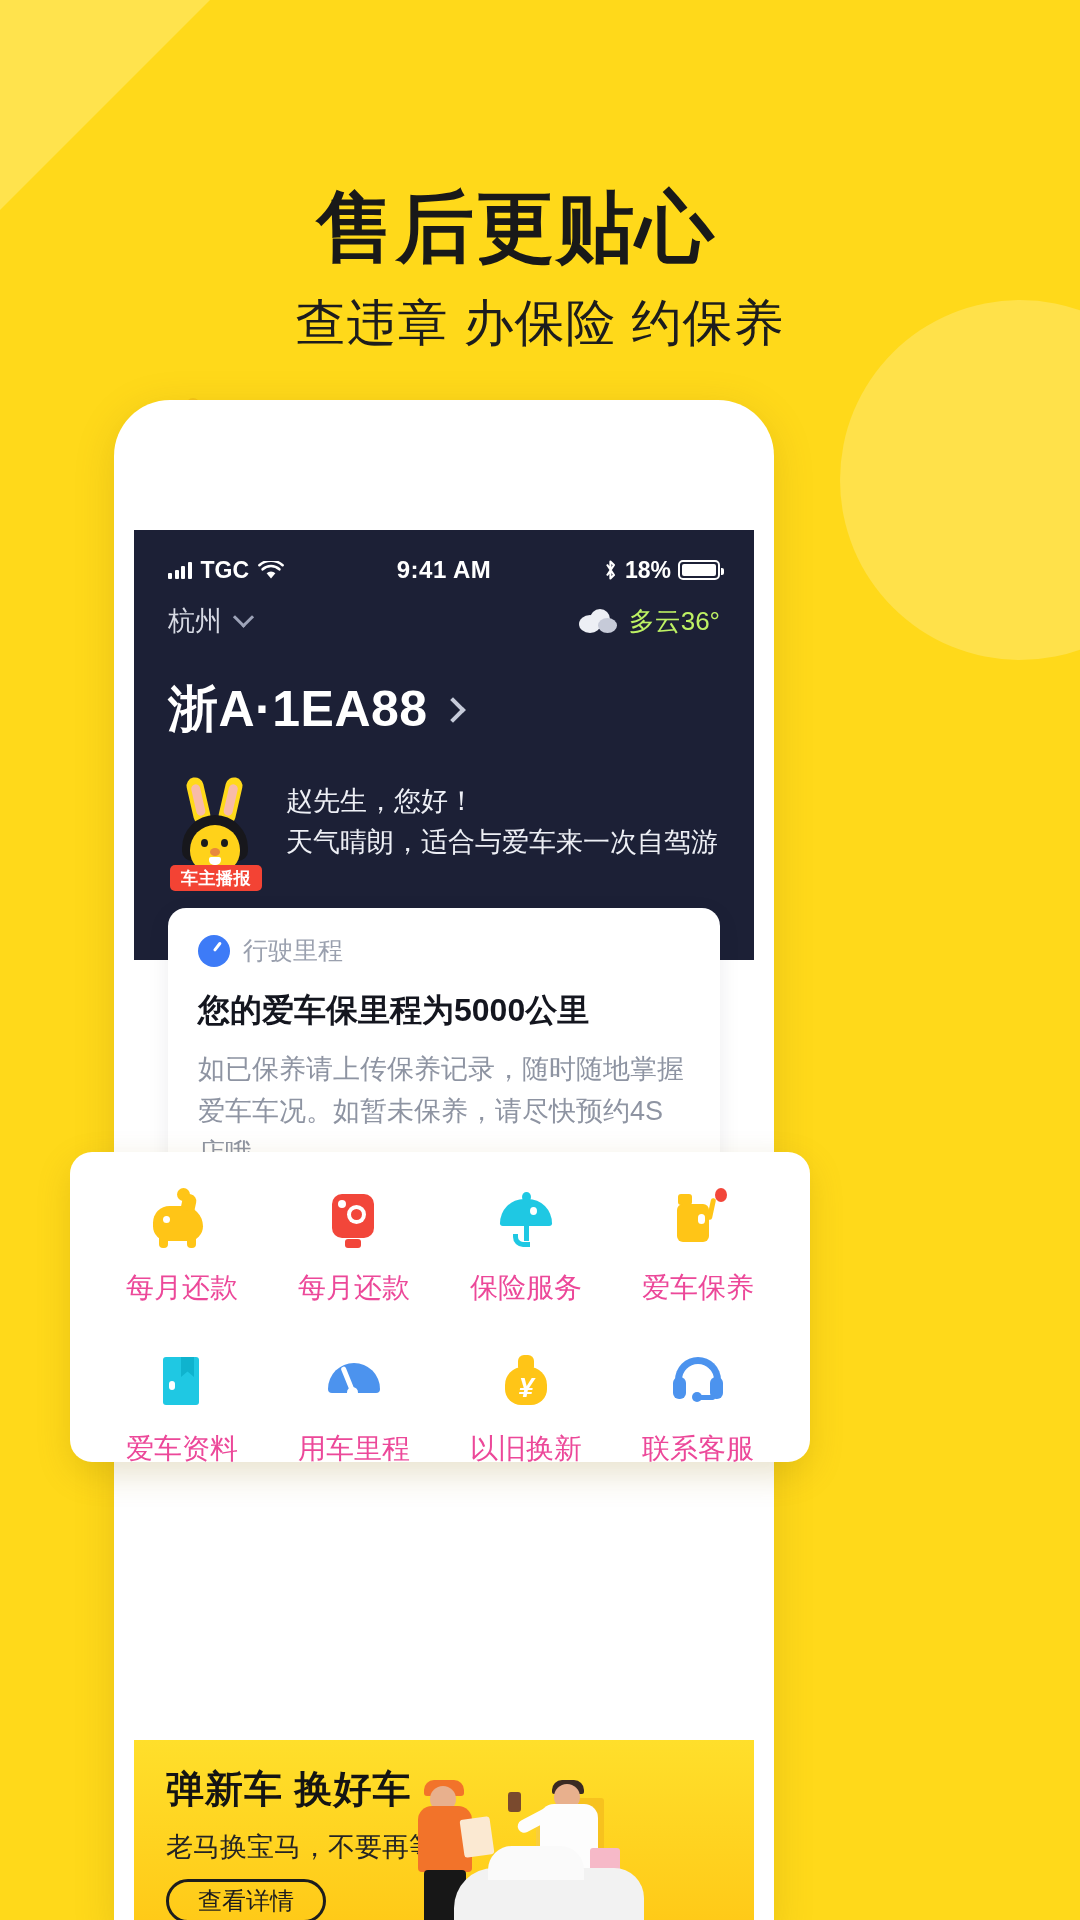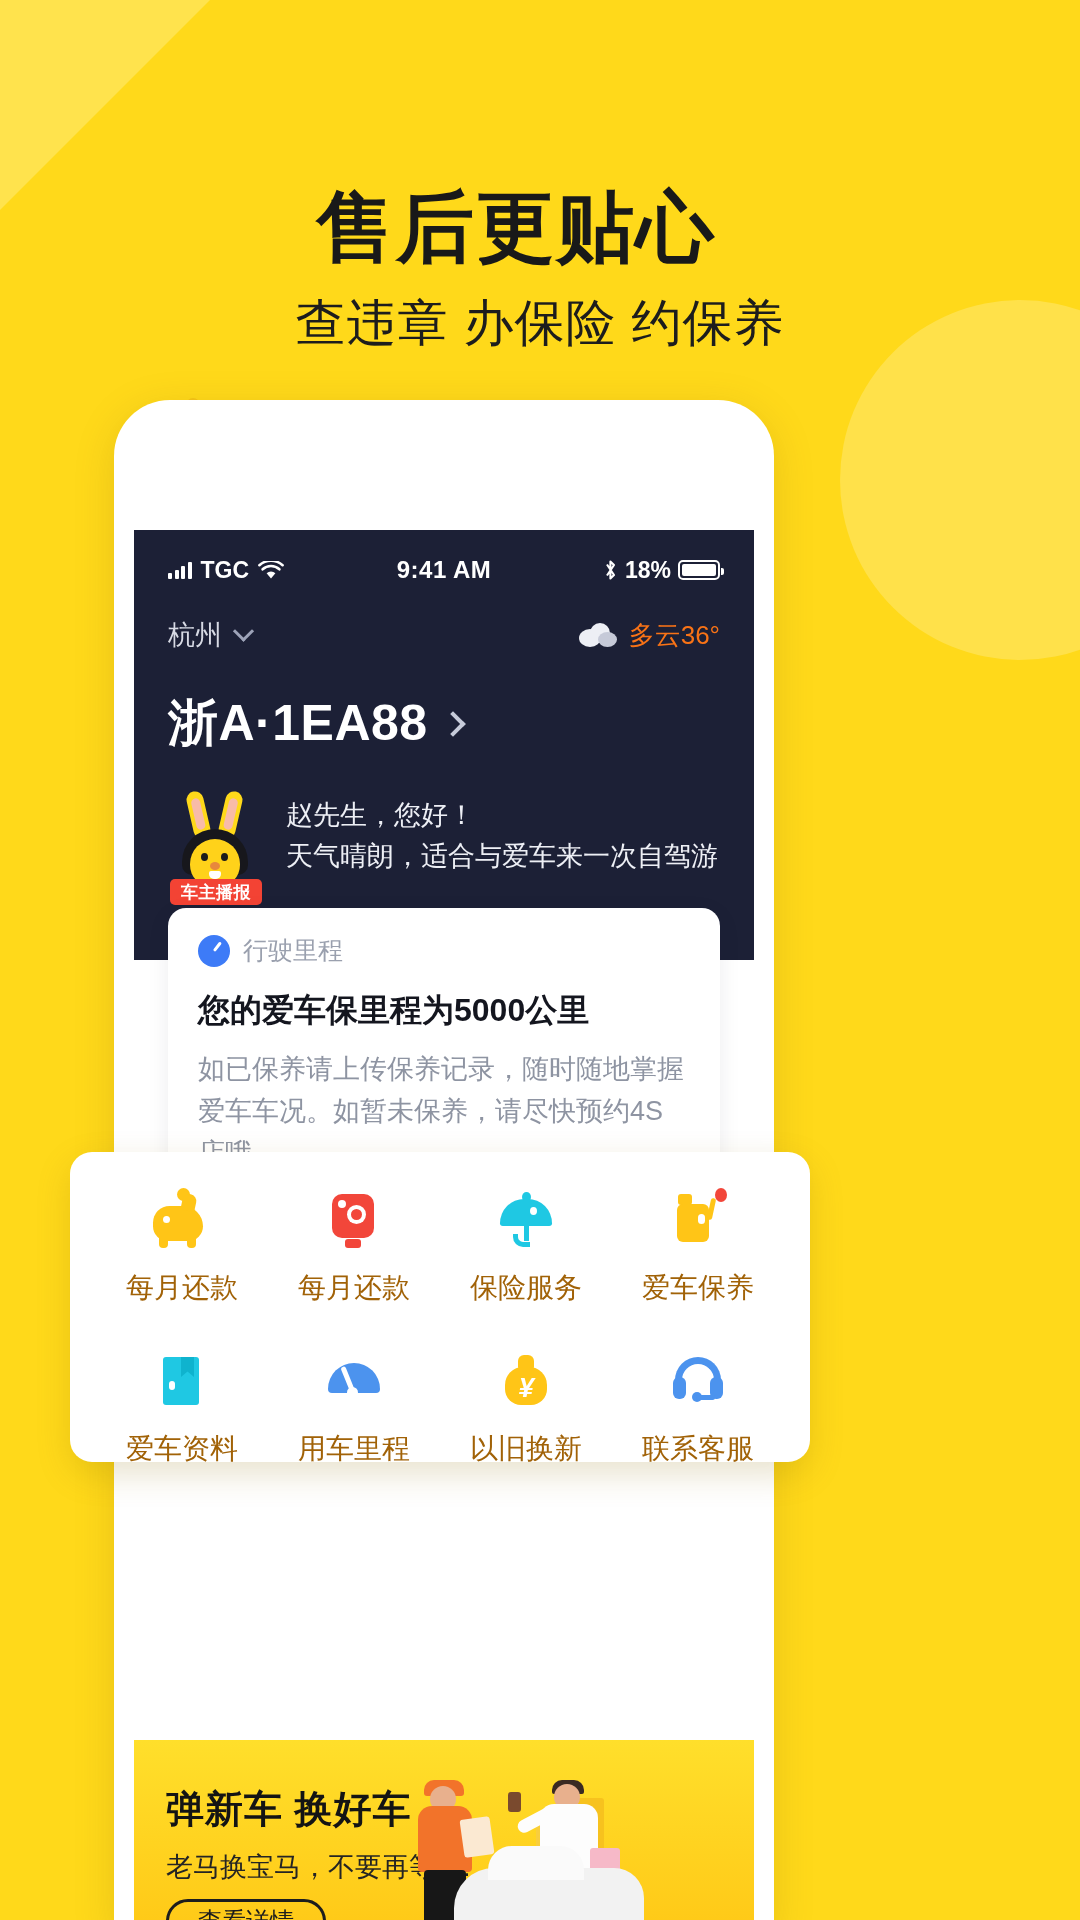--- a/index.html
+++ b/index.html
@@ -84,28 +84,28 @@
     position:relative; padding:2px;
   }
   .battery::after{
     content:""; position:absolute; right:-6px; top:6px;
     width:3.5px; height:7px; background:#fff; border-radius:0 2px 2px 0;
   }
   .battery span{ display:block; width:100%; height:100%; background:#fff; border-radius:2px; }
 
   .cityrow{
     display:flex; align-items:center; justify-content:space-between;
-    margin-top:20px; height:42px;
+    margin-top:6px; height:42px;
   }
   .city{ display:flex; align-items:center; gap:14px; color:#D7DAE4; font-size:27px; }
   .chev-dn{
     width:15px; height:15px; border-right:3px solid #9DA3B8; border-bottom:3px solid #9DA3B8;
     transform:rotate(45deg) translate(-3px,-3px);
   }
-  .weather{ display:flex; align-items:center; gap:12px; color:#f97316; font-size:26px; }
+  .weather{ display:flex; align-items:center; gap:12px; color:#bef264; font-size:26px; }
   .cloud{ position:relative; width:38px; height:24px; }
   .cloud i{ position:absolute; background:#EDEFF5; border-radius:50%; }
   .cloud i:nth-child(1){ left:0; bottom:0; width:22px; height:18px; }
   .cloud i:nth-child(2){ left:11px; bottom:4px; width:20px; height:20px; }
   .cloud i:nth-child(3){ left:19px; bottom:0; width:19px; height:15px; background:#C6CAD8; }
 
   .plate{
     margin-top:34px;
     display:flex; align-items:center; gap:16px;
     color:#ffffff; font-size:50px; font-weight:bold; letter-spacing:.5px;
@@ -171,21 +171,21 @@
   
   .grid-panel{
     position:absolute; left:70px; top:1152px;
     width:740px; height:310px;
     background:#ffffff; border-radius:22px;
     box-shadow:0 12px 34px rgba(140,108,0,.20);
     padding:34px 26px 26px;
   }
   .grid{ display:grid; grid-template-columns:repeat(4,1fr); row-gap:40px; }
   .tile{ display:flex; flex-direction:column; align-items:center; gap:17px; }
-  .tile-label{ color:#a16207; font-size:28px; }
+  .tile-label{ color:#ec4899; font-size:28px; }
   .ic{ width:66px; height:66px; position:relative; }
 
   
   .ic-piggy i{ position:absolute; background:#FFC517; }
   .ic-piggy .b{ left:4px; top:20px; width:50px; height:35px; border-radius:18px 22px 16px 16px; }
   .ic-piggy .h{ left:33px; top:8px; width:14px; height:17px; border-radius:7px 7px 3px 3px; transform:rotate(12deg); }
   .ic-piggy .e{ left:14px; top:30px; width:7px; height:7px; border-radius:50%; background:#fff; }
   .ic-piggy .l1{ left:10px; top:50px; width:9px; height:12px; border-radius:0 0 4px 4px; }
   .ic-piggy .l2{ left:38px; top:50px; width:9px; height:12px; border-radius:0 0 4px 4px; }
   .ic-piggy .s{ left:28px; top:2px; width:13px; height:13px; border-radius:50%; background:#FFC517; }
@@ -245,21 +245,21 @@
   .ic-head .mic{ left:31px; top:48px; width:19px; height:5px; border-radius:3px; background:#4C93EE; }
   .ic-head .mb{ left:27px; top:45px; width:10px; height:10px; border-radius:50%; background:#4C93EE; }
 
   
   .banner{
     position:absolute; left:0; bottom:0; width:620px; height:190px;
     background:linear-gradient(180deg,#FFDF2B 0%,#FFC917 100%);
     overflow:hidden;
   }
   .banner-txt{ position:absolute; left:32px; top:24px; }
-  .banner-title{ color:#141414; font-size:38px; font-weight:bold; letter-spacing:1px;margin-top:20px; }
+  .banner-title{ color:#141414; font-size:38px; font-weight:bold; letter-spacing:1px; }
   .banner-sub{ margin-top:14px; color:#242424; font-size:27px; }
   .banner-btn{
     margin-top:14px; width:160px; height:44px;
     border:3px solid #1d1d1d; border-radius:22px;
     display:flex; align-items:center; justify-content:center;
     color:#1d1d1d; font-size:24px;
   }
   .people{ position:absolute; right:120px; bottom:0; width:230px; height:160px; }
   .pp{ position:absolute; }
   .pp-a-head{ left:26px; bottom:118px; width:26px; height:26px; background:#E8B08D; border-radius:50%; }

